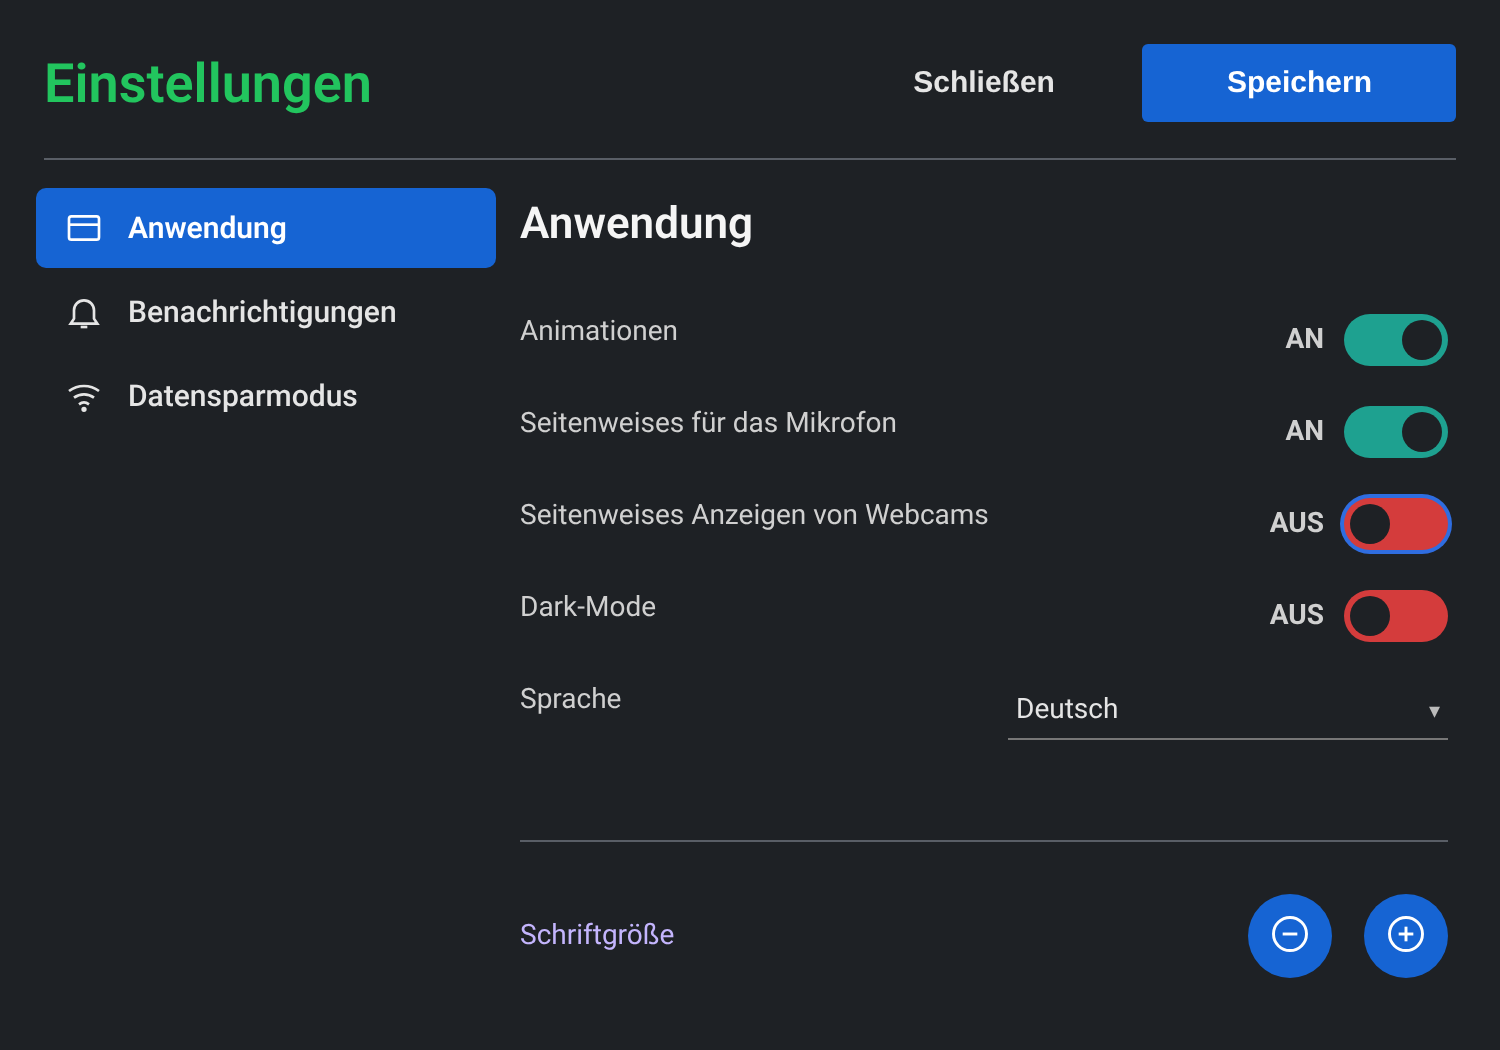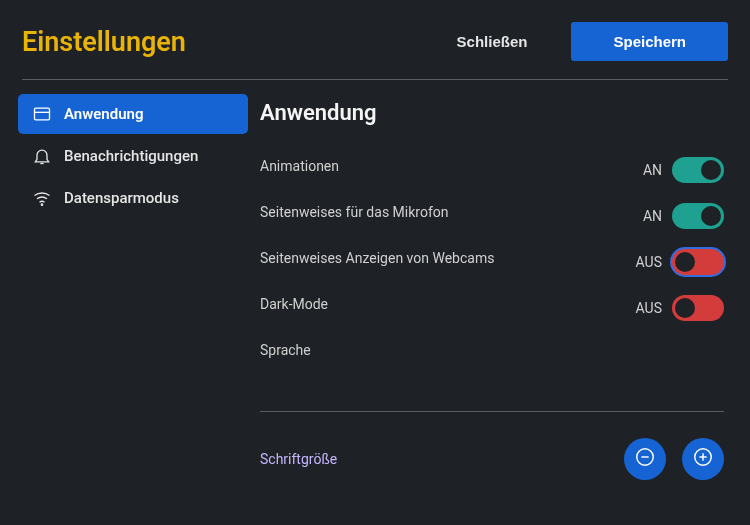--- a/index.html
+++ b/index.html
@@ -7,21 +7,21 @@
       width: 750px; height: 525px;
       background: #1e2125;
       color: #e5e5e5;
       font-family: -apple-system, BlinkMacSystemFont, "Segoe UI", Roboto, sans-serif;
       overflow: hidden;
     }
     .header {
       display: flex; align-items: center; justify-content: space-between;
       padding: 22px 22px 18px 22px;
     }
-    .title { font-size: 27px; font-weight: 600; color: #eab308; }
+    .title { font-size: 27px; font-weight: 600; color: #22c55e; }
     .header-actions { display: flex; gap: 44px; align-items: center; }
     .btn-close {
       font-weight: 600; font-size: 15px; color: #e5e5e5;
       background: none; border: none; cursor: pointer;
     }
     .btn-save {
       background: #1664d3; color: #fff; border: none;
       padding: 11px 42px; font-size: 15px; font-weight: 600;
       border-radius: 3px; cursor: pointer;
     }
@@ -44,21 +44,21 @@
     .side-icon { width: 20px; height: 20px; display: flex; align-items: center; justify-content: center; }
     .side-icon svg { stroke: currentColor; fill: none; stroke-width: 1.6; }
     .main { flex: 1; padding: 0 26px 0 12px; }
     .panel-title { font-size: 22px; font-weight: 600; margin: 6px 0 22px 0; color: #f5f5f5; }
     .row {
       display: flex; justify-content: space-between;
       padding: 10px 0;
     }
     .row-label { font-size: 14px; color: #d0d0d0; max-width: 240px; line-height: 1.4; }
     .row-control { display: flex; align-items: center; gap: 10px; }
-    .state-text { font-size: 14px; font-weight: 400; color: #d0d0d0; }
+    .state-text { font-size: 14px; font-weight: 700; color: #d0d0d0; }
     .toggle {
       position: relative; width: 52px; height: 26px; border-radius: 13px;
       cursor: pointer;
     }
     .toggle.on { background: #1ea190; }
     .toggle.off { background: #d43c3c; }
     .toggle.off.focused { box-shadow: 0 0 0 2px #2f6de0; }
     .toggle-knob {
       position: absolute; top: 3px; width: 20px; height: 20px;
       border-radius: 50%; background: #1e2125;
@@ -173,20 +173,24 @@
       <div class="row-control">
         <span class="state-text">AUS</span>
         <div class="toggle off">
             <div class="toggle-knob"></div>
           </div>
       </div>
     </div>
 
     <div class="row">
       <div class="row-label">Sprache</div>
+      <div class="select-wrap">
+        <span class="select-val">Deutsch</span>
+        <span class="chev">▾</span>
+      </div>
     </div>
 
     <hr class="sep2">
 
     <div class="font-row">
       <div class="font-label">Schriftgröße</div>
       <div class="font-btns">
         <button class="circle-btn">
           <span>
             <svg viewBox="0 0 24 24" width="22" height="22">

